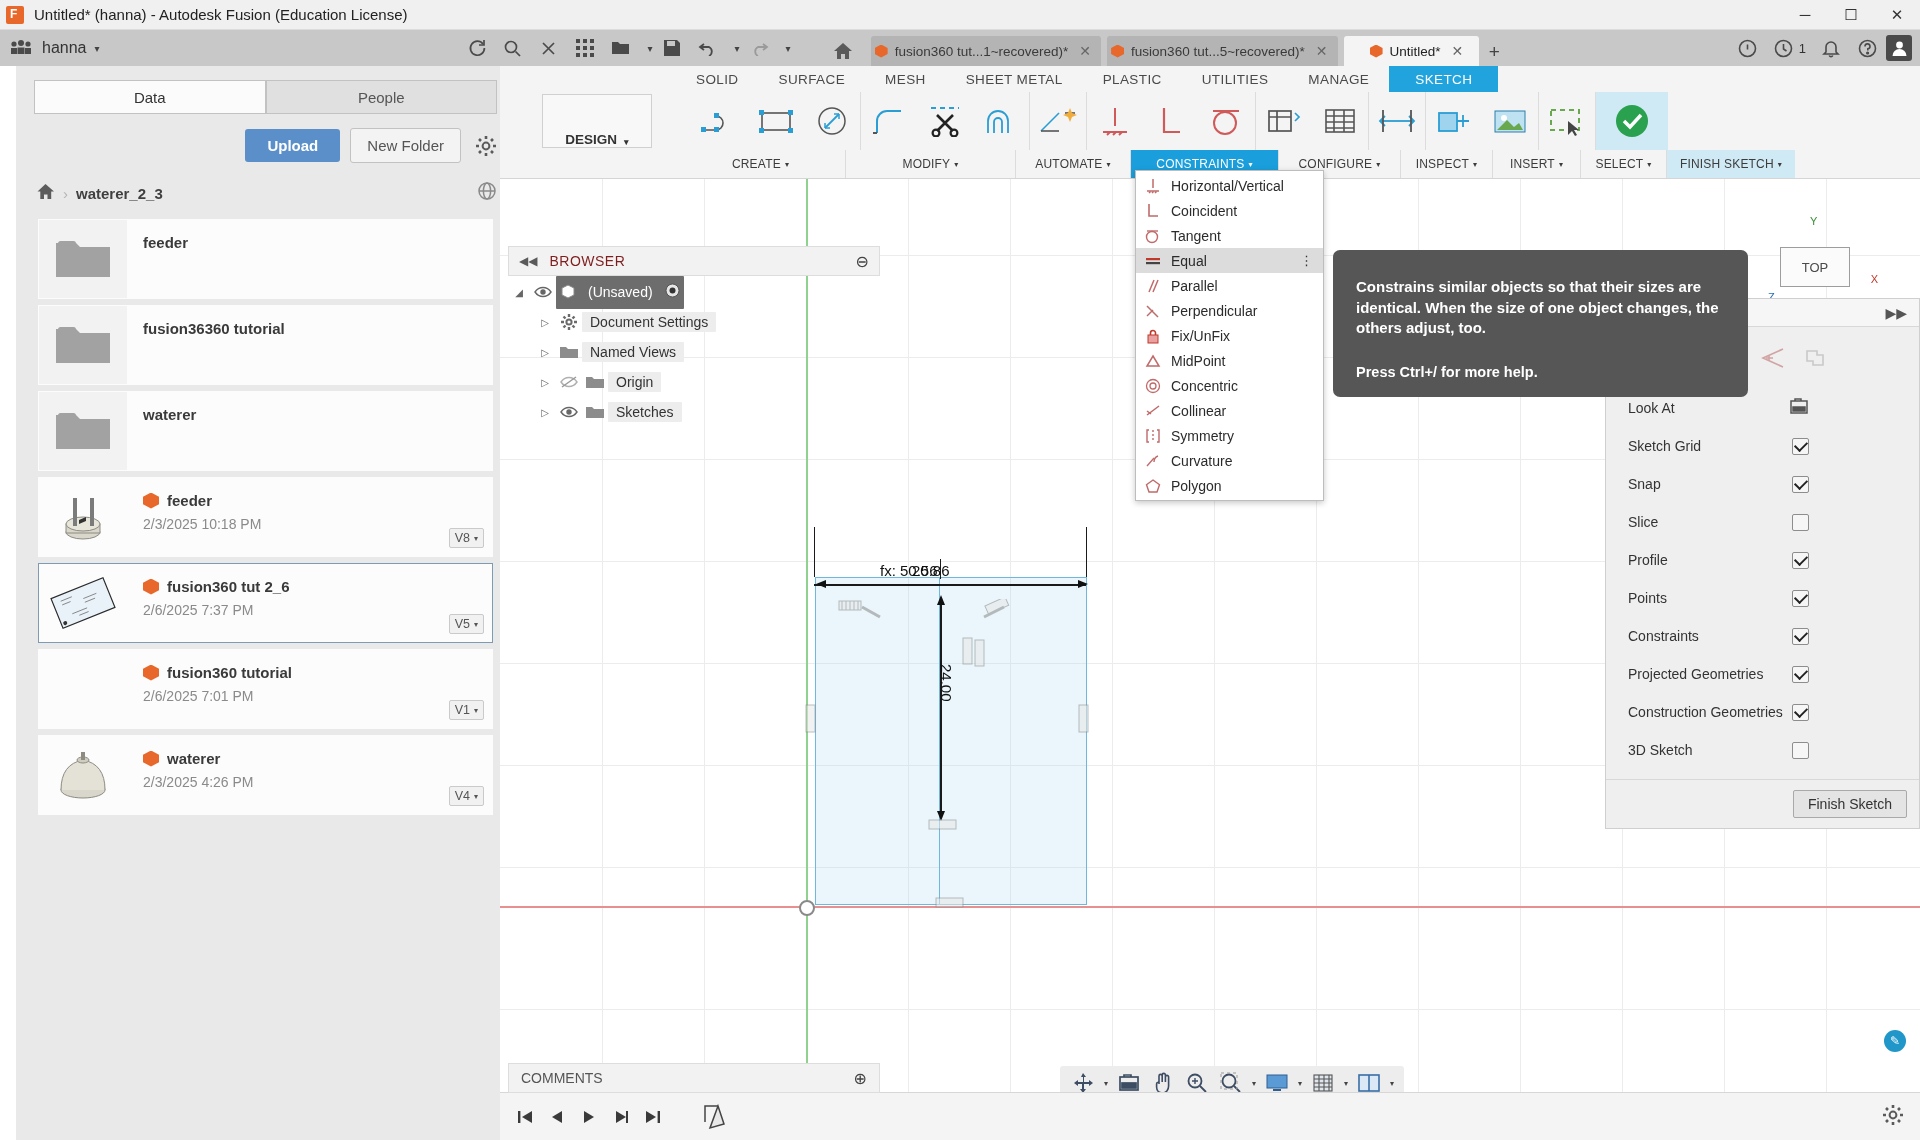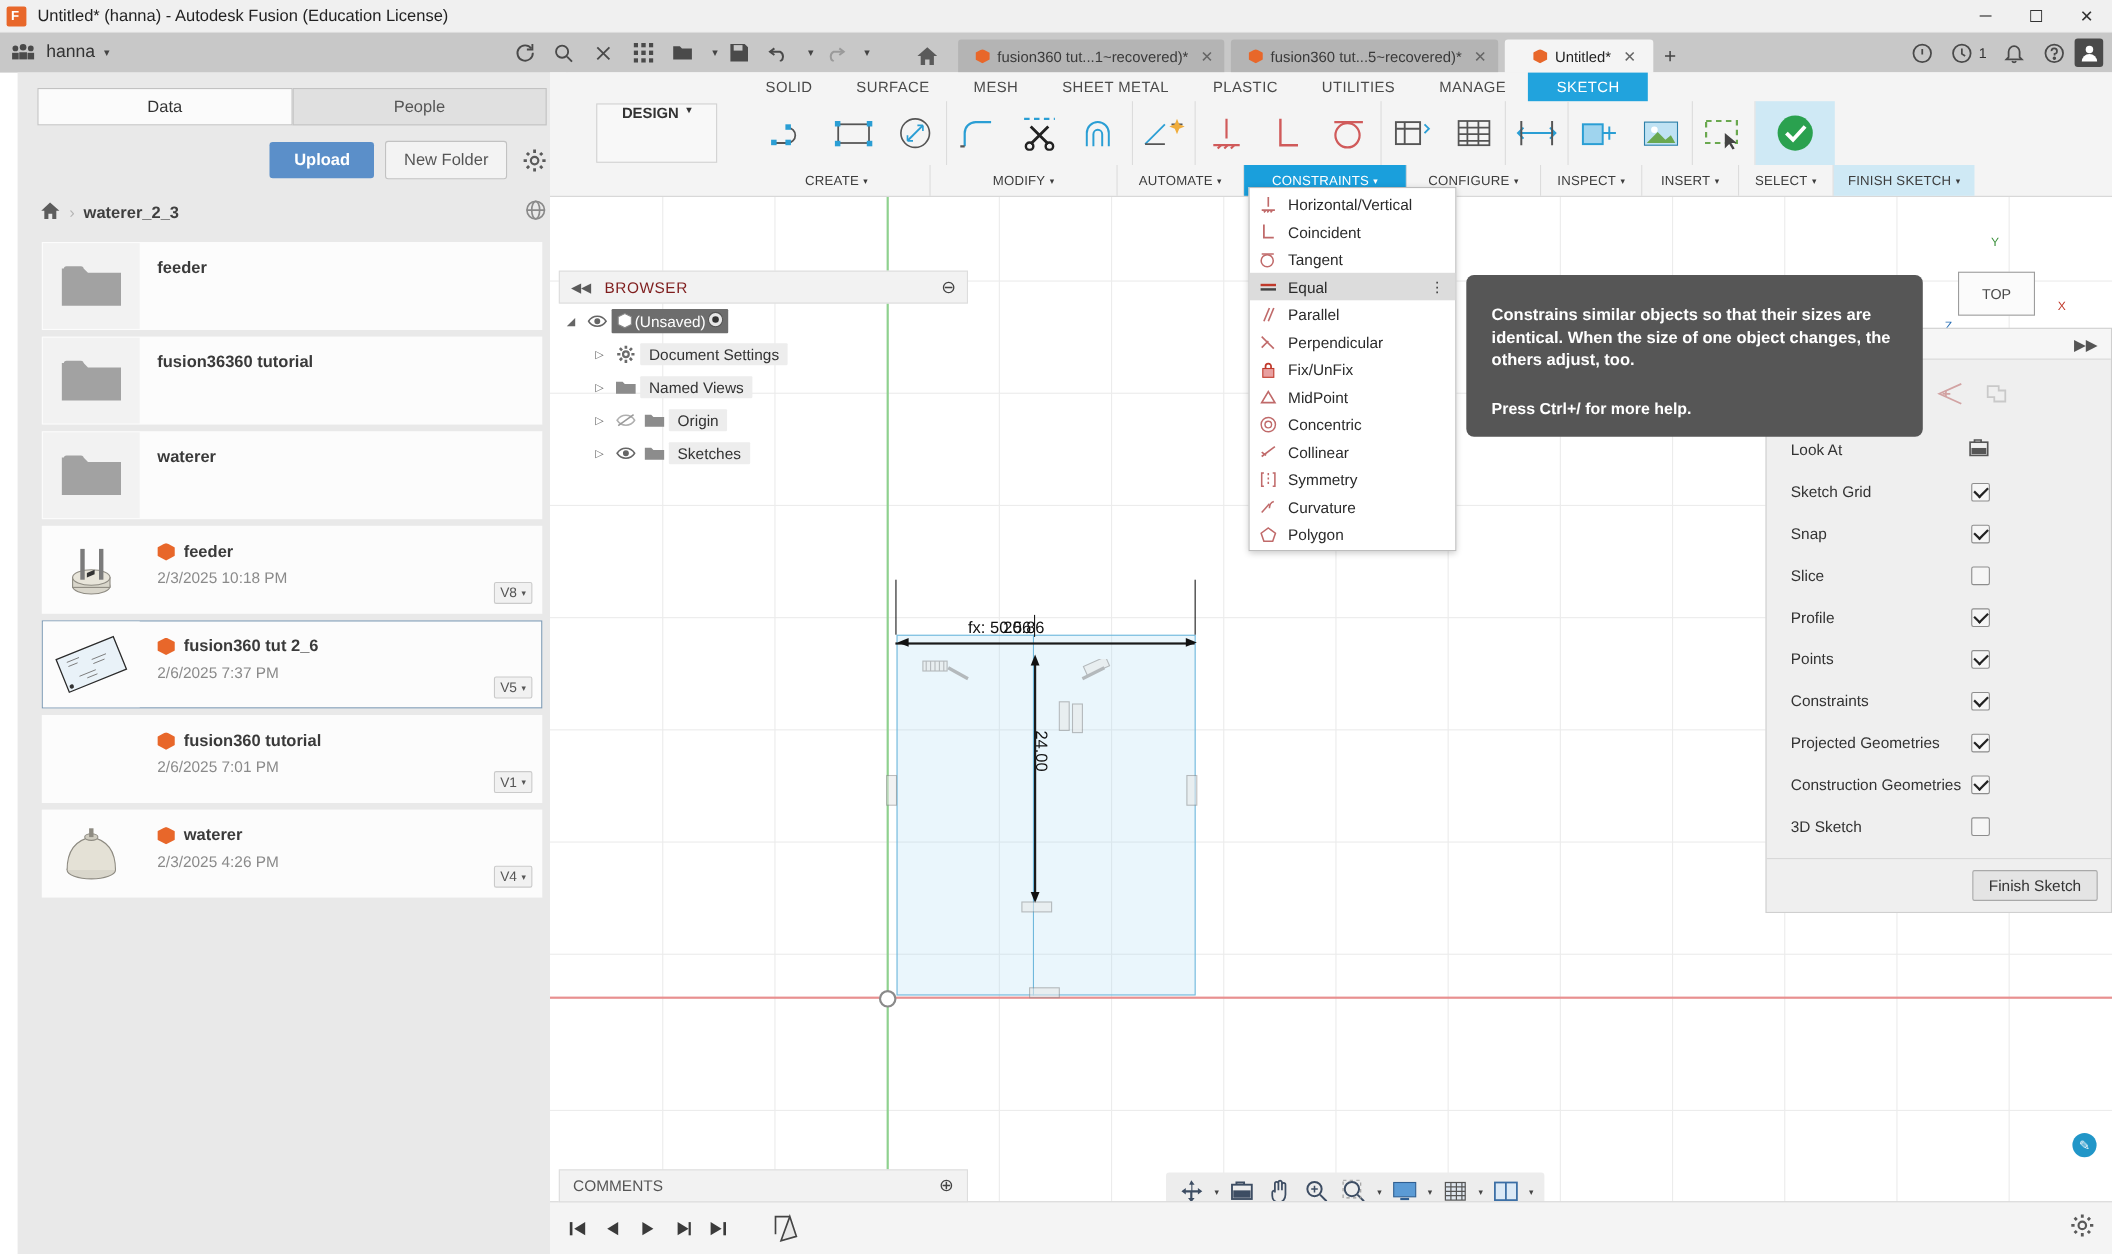--- a/index.html
+++ b/index.html
@@ -46,21 +46,21 @@
     width: 34px; height: 30px; display: flex; align-items: center;
     justify-content: center; color: #4a4a4a;
   }
   
   .tabstrip { display: flex; align-items: flex-end; height: 36px; margin-left: 30px; }
   .home-tab {
     width: 44px; height: 30px; display: flex; align-items: center;
     justify-content: center; color: #555;
   }
   .doc-tab {
-    height: 30px; display: flex; align-items: center; padding: 0 10px 0 16px;
+    height: 30px; display: flex; align-items: center; padding: 0 10px 0 4px;
     background: #b4b4b4; margin-left: 6px; border-radius: 3px 3px 0 0;
     font-size: 13.5px; color: #3a3a3a; gap: 7px;
   }
   .doc-tab.active { background: #f4f4f4; color: #222; }
   .cube-ico {
     width: 13px; height: 13px; background: #e8672a; flex: none;
     clip-path: polygon(50% 0%, 100% 26%, 100% 74%, 50% 100%, 0% 74%, 0% 26%);
   }
   .tab-x { font-size: 14px; color: #666; margin-left: 4px; }
   .plus-tab { width: 30px; text-align: center; font-size: 19px; color: #444; padding-bottom: 3px;}
@@ -132,21 +132,21 @@
   }
   .ribbon-tabs { display: flex; height: 26px; padding-left: 176px; align-items: center; }
   .ws-tab { font-size: 13.5px; color: #4a4a4a; padding: 0 20px; letter-spacing: .4px; }
   .ws-tab.active {
     background: #21a3dd; color: #fff; height: 26px; display: flex;
     align-items: center; padding: 0 26px;
   }
   .ribbon-body { display: flex; height: 58px; align-items: center; }
   .design-box {
     width: 110px; height: 54px; border: 1px solid #d0d0d0; background: #f8f8f8;
-    display: flex; align-items: flex-start; justify-content: center;
+    display: flex; align-items: flex-end; justify-content: center;
     font-size: 13.5px; font-weight: bold; color: #333; margin-left: 42px;
   }
   .rgroup { display: flex; align-items: center; height: 58px; border-right: 1px solid #dcdcdc; }
   .rbtn {
     width: 56px; height: 54px; display: flex; align-items: center;
     justify-content: center;
   }
   .rlabels { display: flex; height: 28px; align-items: stretch; }
   .rlabel {
     display: flex; align-items: center; justify-content: center;
@@ -165,21 +165,21 @@
   }
   .bh-collapse { color: #5a5a5a; font-size: 12px; }
   .bh-title { font-size: 14px; color: #7f1d1d; margin-left: 12px; letter-spacing: .5px; }
   .bh-minus { margin-left: auto; color: #444; }
   .tree { position: absolute; top: 98px; left: 8px; width: 372px; z-index: 6; }
   .tree-row { display: flex; align-items: center; height: 30px; font-size: 14px; color: #333; }
   .tw { width: 22px; text-align: center; color: #666; font-size: 10px; }
   .eye { width: 26px; display: flex; justify-content: center; color: #666; }
   .tree-node-root {
     background: #6d6d6d; color: #fff; display: flex; align-items: center;
-    height: 22px; padding: 0 4px; gap: 1px; border-radius: 1px;
+    height: 33px; padding: 0 4px; gap: 12px; border-radius: 1px;
   }
   .tree-lbl-box { background: #ededed; padding: 2px 8px; border-radius: 1px; }
 
   
   .canvas { position: absolute; top: 113px; left: 0; width: 1420px; height: 961px; overflow: hidden; background: #fff; }
   .gridline-v, .gridline-h { position: absolute; background: #ececec; }
   .axis-y { position: absolute; left: 306px; top: 0; width: 2px; height: 961px; background: #8fd18f; }
   .axis-x { position: absolute; left: 0; top: 727px; width: 1420px; height: 2px; background: #e89090; }
   .sketch-rect {
     position: absolute; left: 315px; top: 398px; width: 272px; height: 328px;

